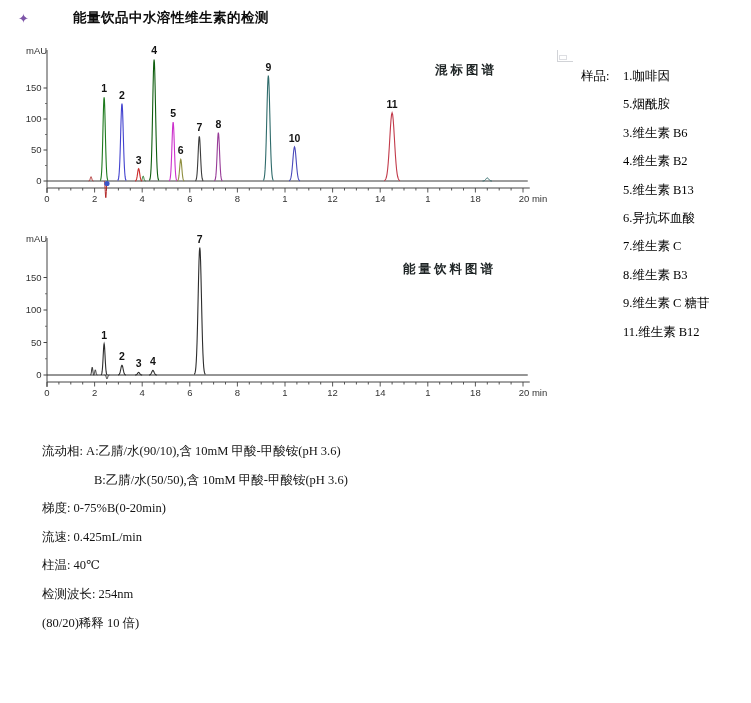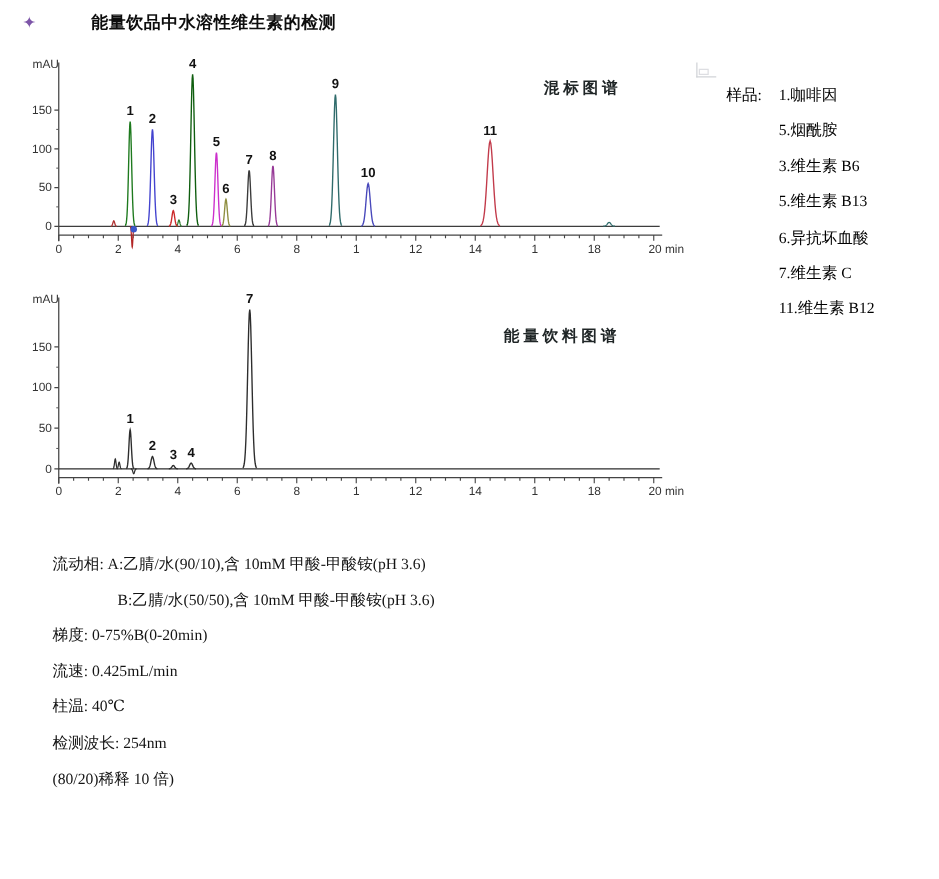--- a/index.html
+++ b/index.html
@@ -239,29 +239,41 @@
       <div class="sample-row">
         <span class="sample-prefix"></span>
         <span>5.烟酰胺</span>
       </div>
       <div class="sample-row">
         <span class="sample-prefix"></span>
         <span>3.维生素 B6</span>
       </div>
       <div class="sample-row">
         <span class="sample-prefix"></span>
+        <span>4.维生素 B2</span>
+      </div>
+      <div class="sample-row">
+        <span class="sample-prefix"></span>
         <span>5.维生素 B13</span>
       </div>
       <div class="sample-row">
         <span class="sample-prefix"></span>
         <span>6.异抗坏血酸</span>
       </div>
       <div class="sample-row">
         <span class="sample-prefix"></span>
         <span>7.维生素 C</span>
+      </div>
+      <div class="sample-row">
+        <span class="sample-prefix"></span>
+        <span>8.维生素 B3</span>
+      </div>
+      <div class="sample-row">
+        <span class="sample-prefix"></span>
+        <span>9.维生素 C 糖苷</span>
       </div>
       <div class="sample-row">
         <span class="sample-prefix"></span>
         <span>11.维生素 B12</span>
       </div>
     </div>
 
   <div id="conditions">
       <div class="cond-line">流动相: A:乙腈/水(90/10),含 10mM 甲酸-甲酸铵(pH 3.6)</div>
       <div class="cond-line cond-indent">B:乙腈/水(50/50),含 10mM 甲酸-甲酸铵(pH 3.6)</div>

